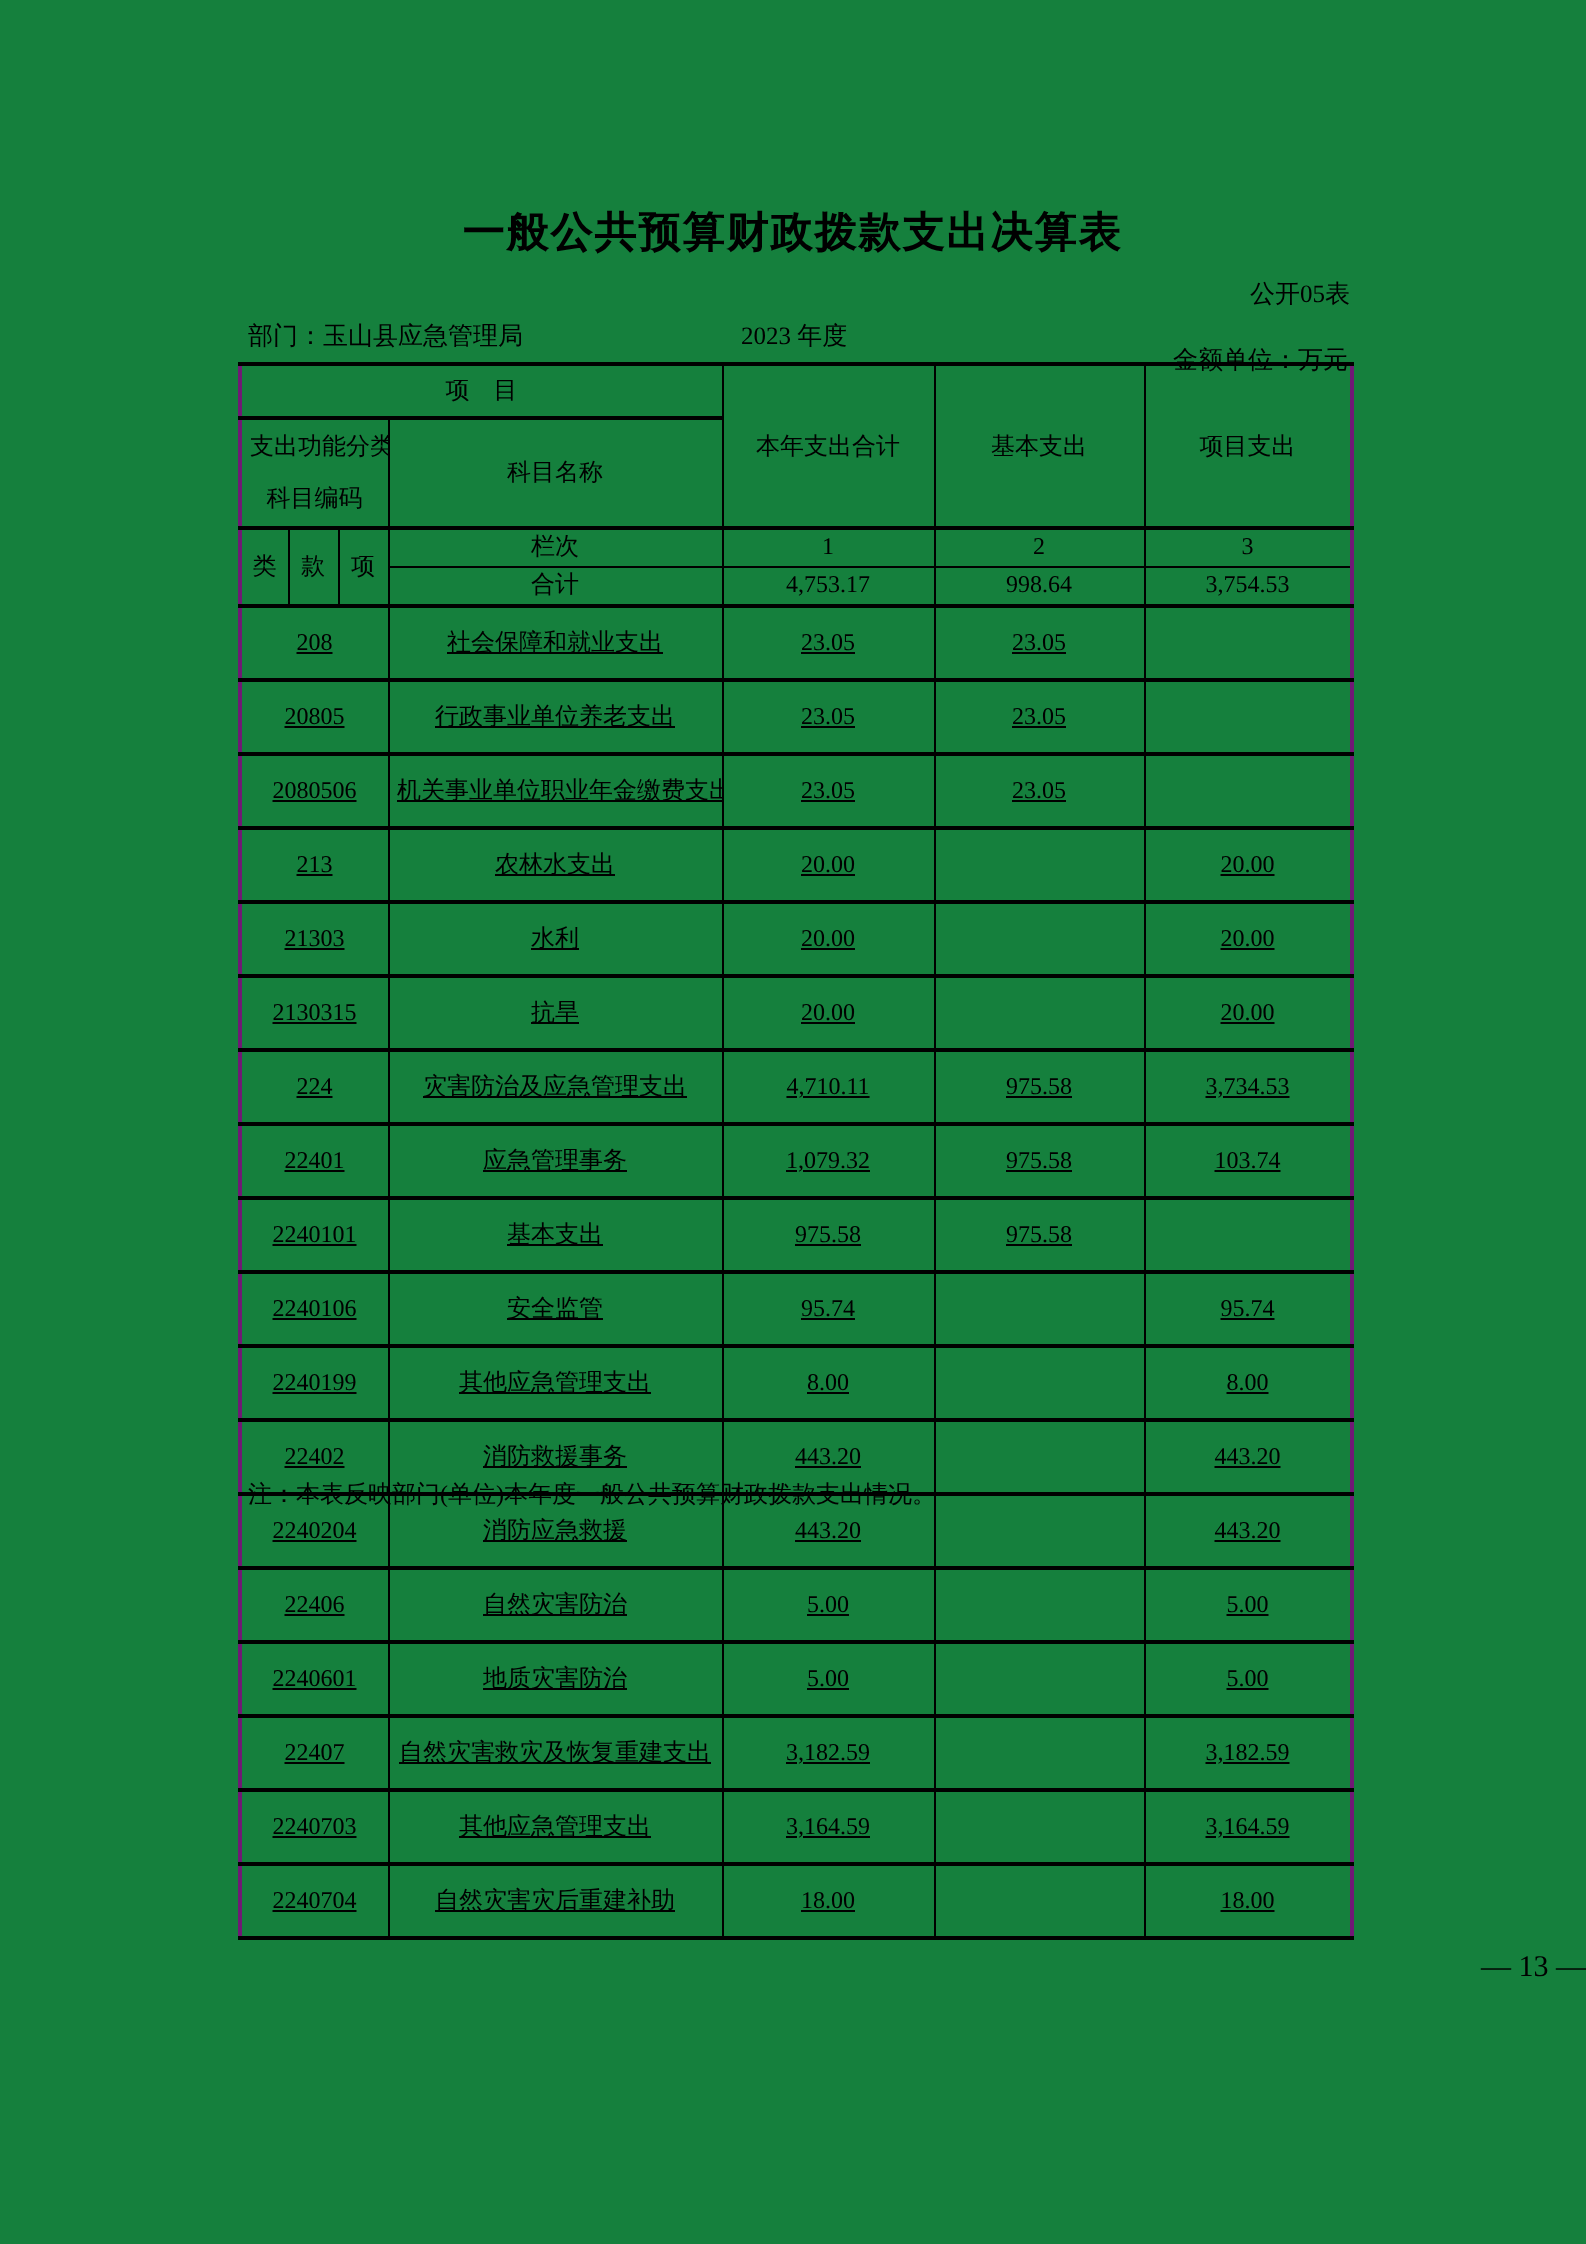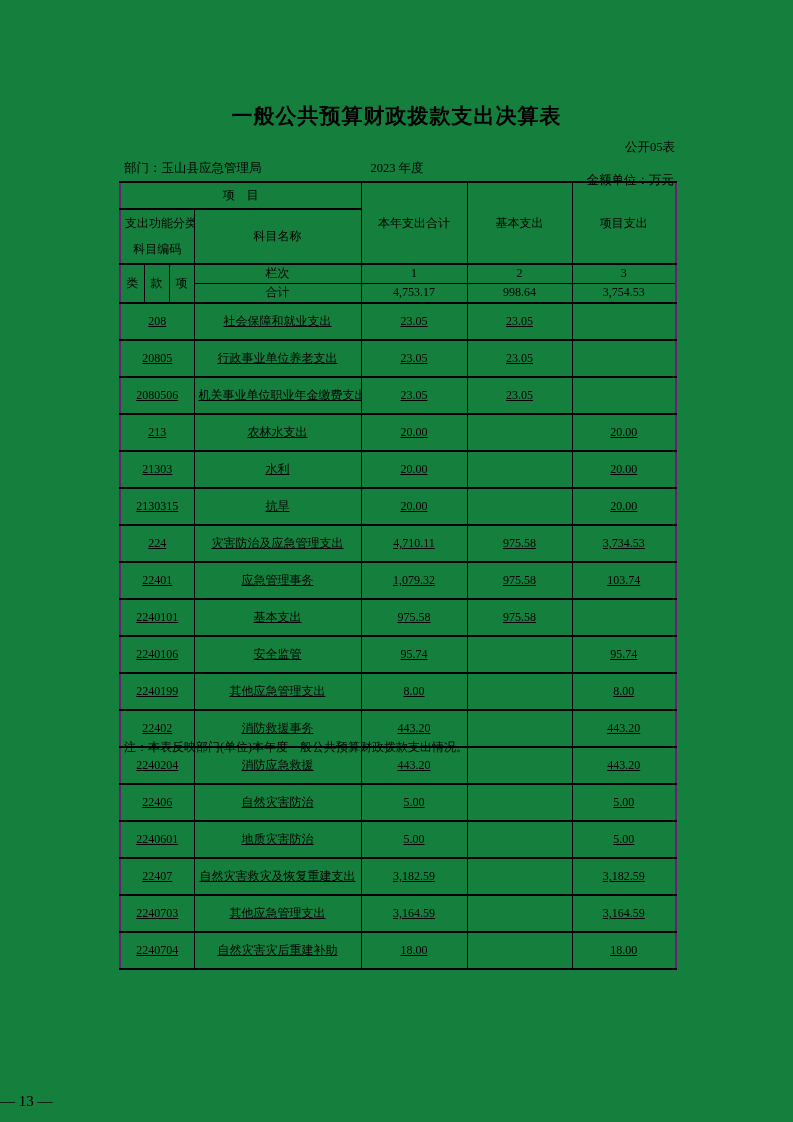--- a/index.html
+++ b/index.html
@@ -71,23 +71,23 @@
   td.name { text-align: left; padding-left: 7px; }
   td.num  { text-align: right; padding-right: 5px; }
   th.code-group { line-height: 2.1; }
   .note {
     position: absolute;
     top: 739px; left: 124px;
     font-size: 12px;
   }
   .page-number {
     position: absolute;
-    top: 1093px; left: 0;
+    top: 976px; left: 0;
     width: 100%;
-    text-align: left;
+    text-align: right;
     font-size: 15px;
   }
 </style>
 </head>
 <body>
 
 <div class="page">
 
   <h1 class="title">一般公共预算财政拨款支出决算表</h1>
 

